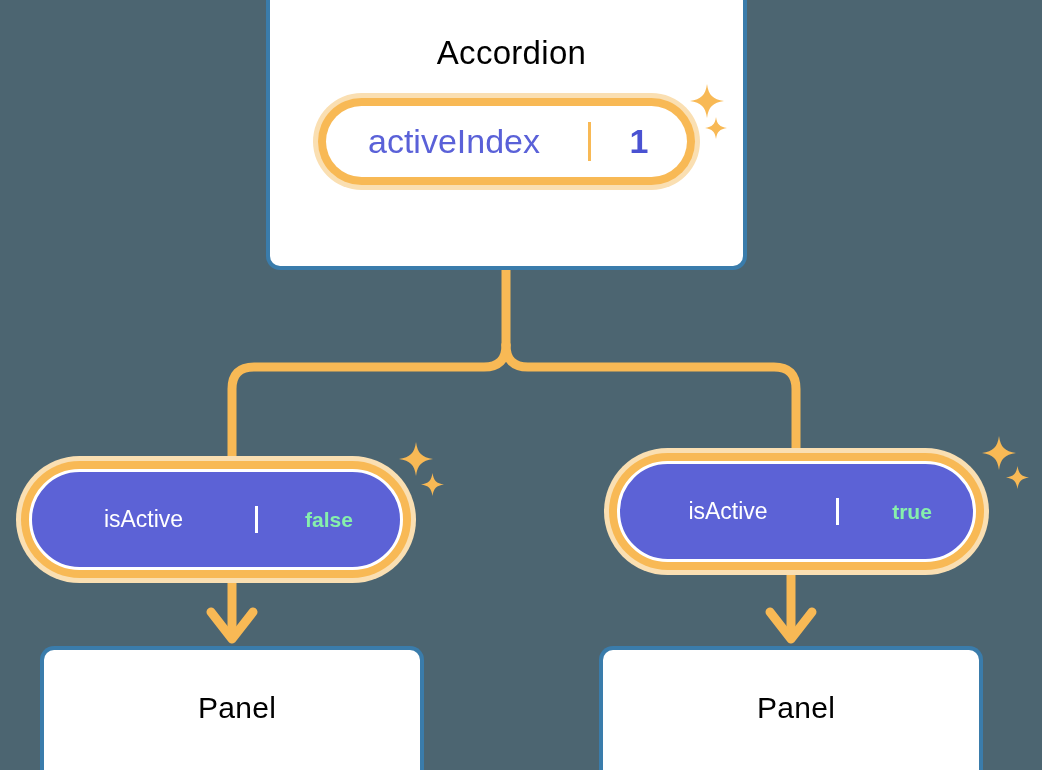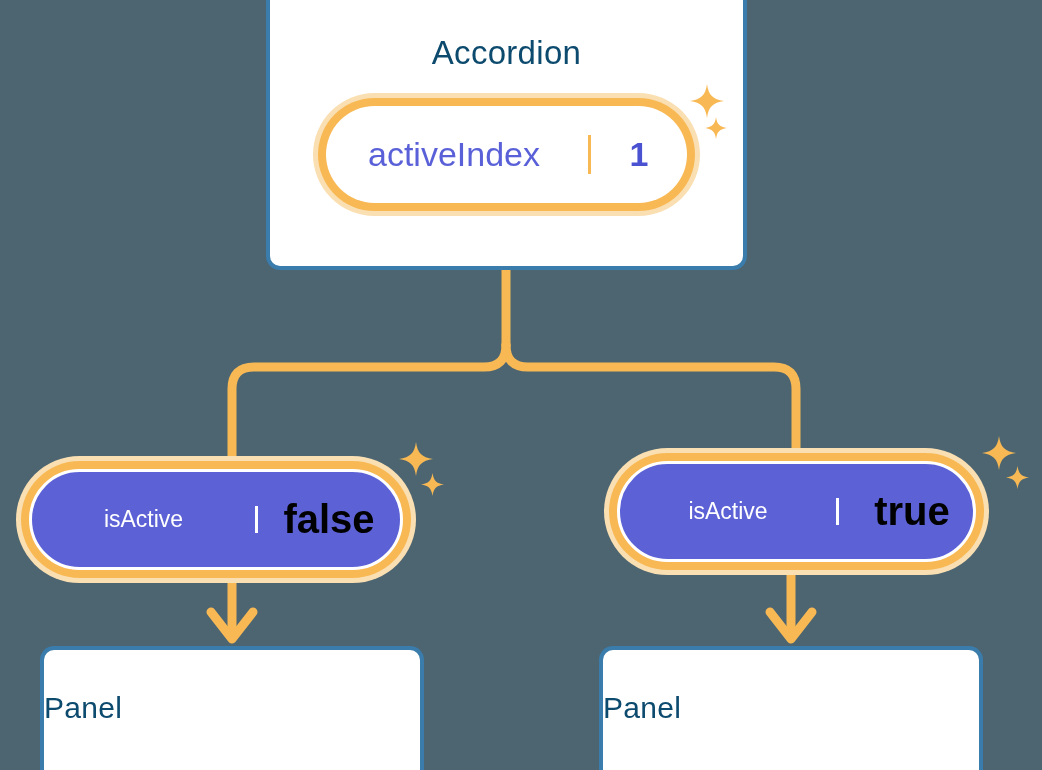--- a/index.html
+++ b/index.html
@@ -45,44 +45,45 @@
   #accordion-card {
     left: 266px;
     top: 0px;
     width: 481px;
     height: 270px;
     border-top: none;
     border-radius: 0 0 14px 14px;
   }
 
   .card-title {
-    color: #0c4a6e;
+    color: #000000;
     font-size: 33px;
     font-weight: 400;
     letter-spacing: 0.3px;
     text-align: center;
     white-space: nowrap;
+    margin-left: 10px;
   }
 
   #accordion-card .card-title {
     position: absolute;
     left: 0;
     right: 0;
     top: 34px;
   }
 
   .panel-card {
     top: 646px;
     width: 384px;
     height: 124px;
     border-bottom: none;
     border-radius: 14px 14px 0 0;
     display: flex;
     align-items: center;
-    justify-content: flex-start;
+    justify-content: center;
   }
   #panel-card-left  { left: 40px; }
   #panel-card-right { left: 599px; }
 
   .panel-card .card-title {
     font-size: 30px;
     margin-top: -4px;
   }
 
   
@@ -128,21 +129,21 @@
     justify-content: center;
     box-sizing: border-box;
     white-space: nowrap;
   }
 
   
   #active-index-pill {
     left: 313px;
     top: 93px;
     width: 387px;
-    height: 123px;
+    height: 97px;
   }
   #active-index-pill .pill-body {
     background: #ffffff;
   }
   #active-index-pill .pill-key {
     flex: 0 0 265px;
     color: #5a61d8;
     font-size: 34px;
     font-weight: 400;
     border-right: 3px solid #f8b955;
@@ -160,22 +161,22 @@
     background: #5c62d6;
     border: 3px solid #ffffff;
   }
   .pill-purple .pill-key {
     color: #ffffff;
     font-size: 23px;
     font-weight: 400;
     border-right: 3px solid #ffffff;
   }
   .pill-purple .pill-val {
-    color: #000000;
-    font-size: 40px;
+    color: #86efac;
+    font-size: 21px;
     font-weight: 700;
   }
 
   #is-active-pill-left {
     left: 16px;
     top: 456px;
     width: 400px;
     height: 127px;
   }
   #is-active-pill-left .pill-key { flex: 0 0 226px; }

